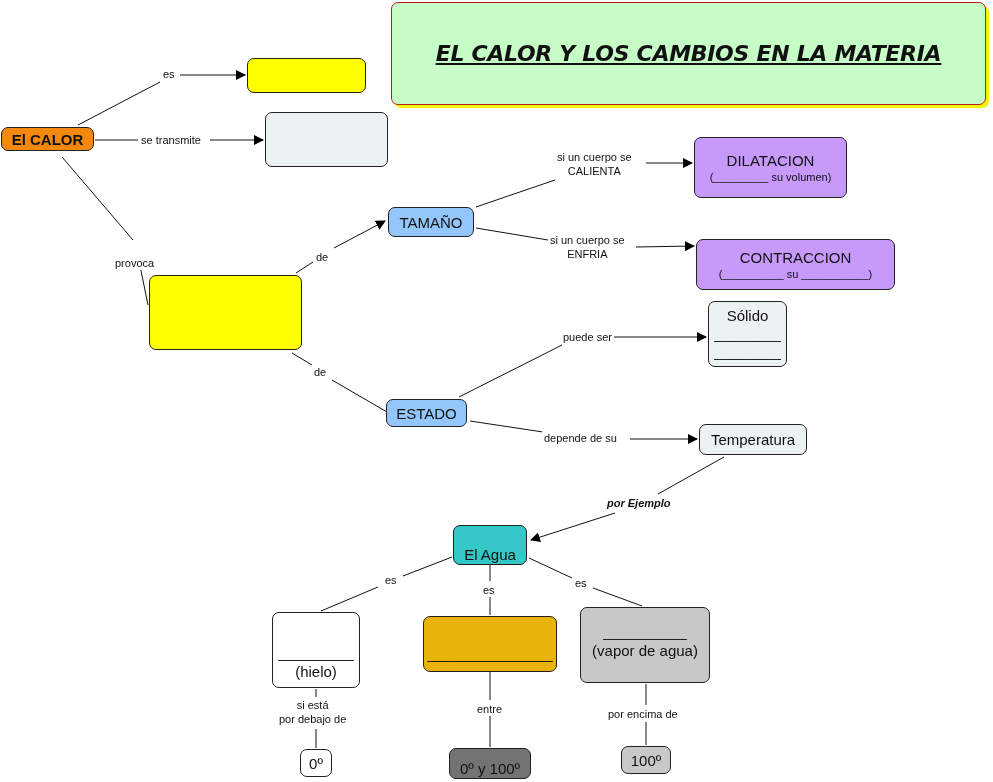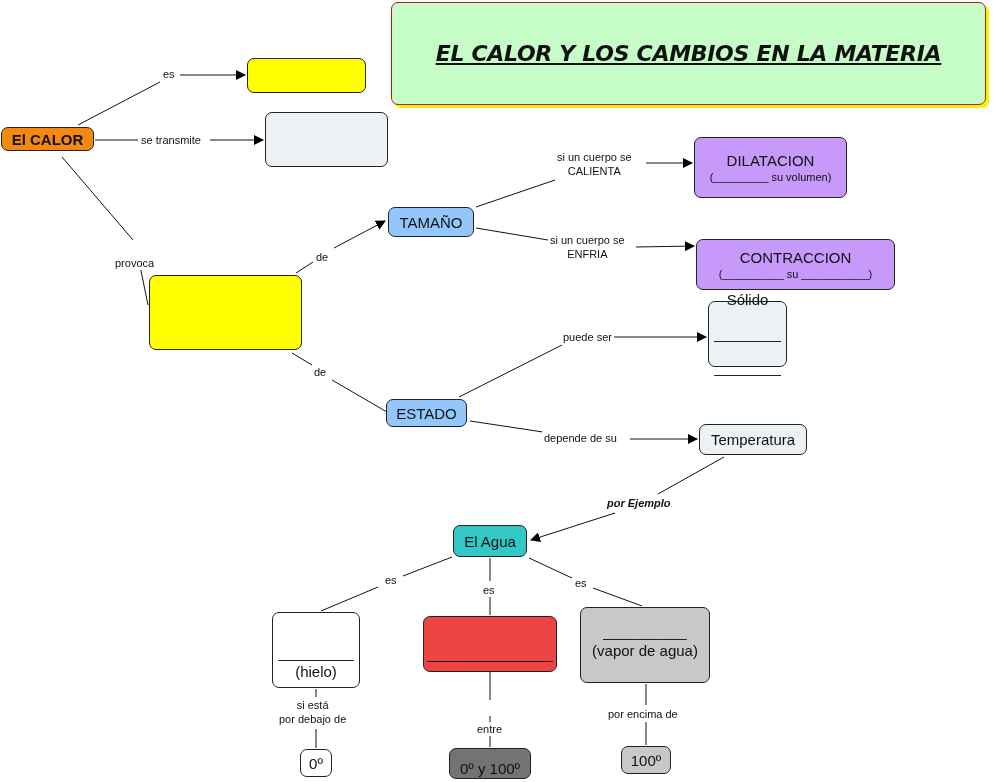--- a/index.html
+++ b/index.html
@@ -113,40 +113,40 @@
 
 <div class="node" style="left:696px;top:219px;width:199px;height:51px;background:#c699fb;margin-top:20px;">
   <span>CONTRACCION</span>
   <span class="sub">(__________ su  ___________)</span>
 </div>
 
 <div class="node" style="left:386px;top:399px;width:81px;height:28px;background:#93c7fb;">
   <span>ESTADO</span>
 </div>
 
-<div class="node" style="left:708px;top:301px;width:79px;height:66px;background:#ecf2f4;line-height:18px;gap:16px;">
+<div class="node" style="left:708px;top:301px;width:79px;height:66px;background:#ecf2f4;line-height:18px;">
   <span>Sólido</span>
   <span>________</span>
   <span>________</span>
 </div>
 
 <div class="node" style="left:699px;top:424px;width:108px;height:31px;background:#ecf2f4;justify-content:center;">
   <span>Temperatura</span>
 </div>
 
-<div class="node" style="left:453px;top:525px;width:74px;height:32px;background:#33c7c7;">
+<div class="node" style="left:453px;top:525px;width:74px;height:40px;background:#33c7c7;justify-content:flex-end;">
   <span>El Agua</span>
 </div>
 
 <div class="node" style="left:272px;top:612px;width:88px;height:76px;background:#ffffff;justify-content:flex-end;padding-bottom:6px;">
   <span>_________</span>
   <span>(hielo)</span>
 </div>
 
-<div class="node" style="left:423px;top:616px;width:134px;height:56px;background:#ef4444;justify-content:flex-end;padding-bottom:8px;">
+<div class="node" style="left:423px;top:616px;width:134px;height:56px;background:#eab308;justify-content:flex-end;padding-bottom:8px;">
   <span>_______________</span>
 </div>
 
 <div class="node" style="left:580px;top:607px;width:130px;height:76px;background:#c8c8c8;padding-bottom:8px;">
   <span>__________</span>
   <span>(vapor de agua)</span>
 </div>
 
 <div class="node" style="left:300px;top:749px;width:32px;height:28px;background:#ffffff;">
   <span>0º</span>
@@ -176,14 +176,14 @@
 <div class="lbl" style="left:549px;top:330px;margin-left:12px;">puede ser</div>
 <div class="lbl" style="left:542px;top:431px;">depende de su</div>
 <div class="lbl" style="left:605px;top:496px;font-weight:bold;font-style:italic;">por Ejemplo</div>
 <div class="lbl" style="left:383px;top:573px;">es</div>
 <div class="lbl" style="left:481px;top:583px;">es</div>
 <div class="lbl" style="left:573px;top:576px;">es</div>
 <div class="lbl" style="left:277px;top:698px;">
   <div>si está</div>
   <div>por debajo de</div>
 </div>
-<div class="lbl" style="left:475px;top:702px;margin-top:20px;">entre</div>
+<div class="lbl" style="left:475px;top:702px;">entre</div>
 <div class="lbl" style="left:606px;top:707px;">por encima de</div>
 
 </body></html>

